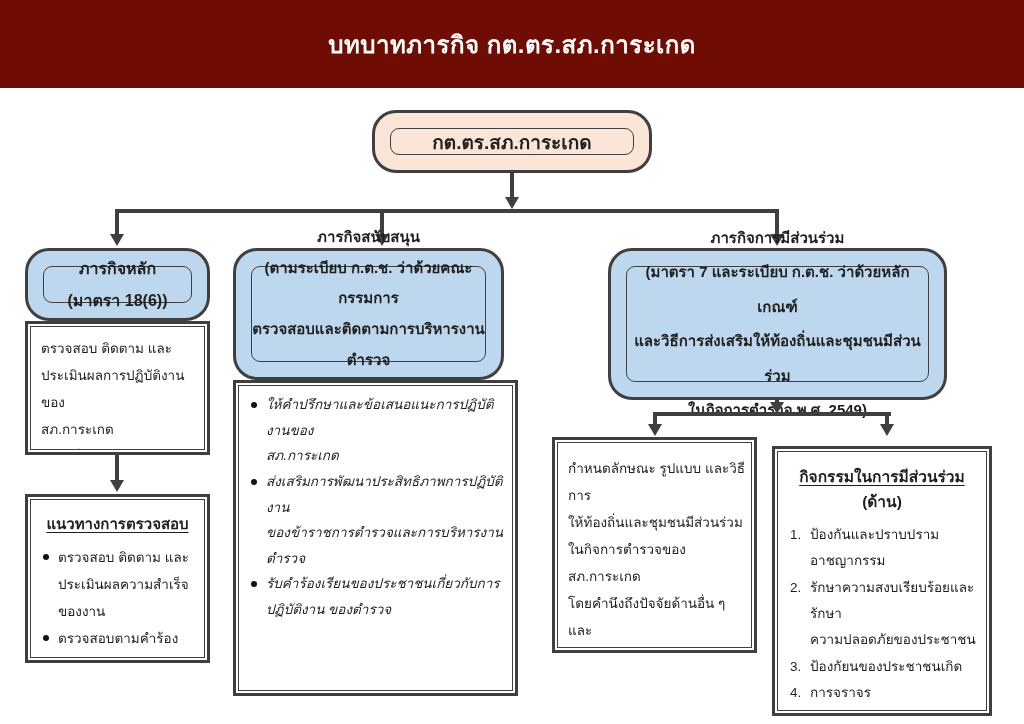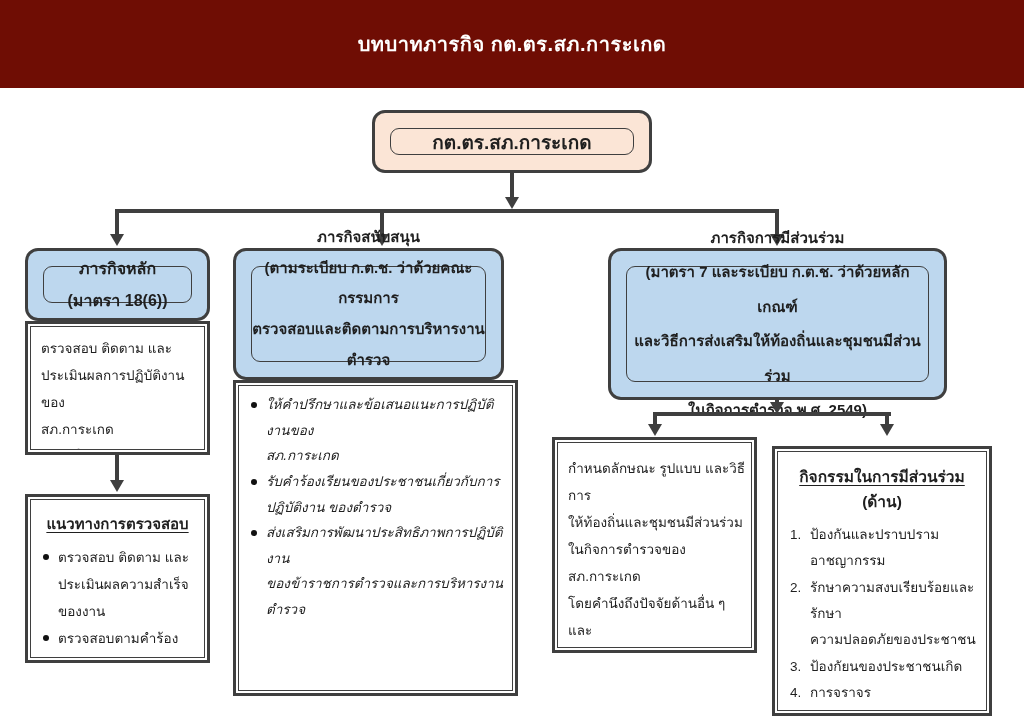--- a/index.html
+++ b/index.html
@@ -10,24 +10,24 @@
     --ink:#1F1F1F;
   }
   *{margin:0;padding:0;box-sizing:border-box;}
   html,body{background:#fff;}
   body{font-family:"Liberation Sans","DejaVu Sans",sans-serif;color:var(--ink);}
   .stage{position:relative;width:1024px;height:724px;background:#ffffff;overflow:hidden;}
 
   
   .band{position:absolute;left:0;top:0;width:1024px;height:88px;background:var(--red);
         display:flex;align-items:center;justify-content:center;}
-  .band-title{color:#fff;font-size:20px;font-weight:bold;letter-spacing:.5px;}
-
-  
-  .round{position:absolute;border:3px solid var(--line);border-radius:13px;padding:15px;}
+  .band-title{color:#fff;font-size:24px;font-weight:bold;letter-spacing:.5px;}
+
+  
+  .round{position:absolute;border:3px solid var(--line);border-radius:24px;padding:15px;}
   .round-in{width:100%;height:100%;border:1px solid var(--line);border-radius:9px;
             display:flex;flex-direction:column;align-items:center;justify-content:center;
             text-align:center;font-weight:bold;white-space:pre-line;}
   .peach .round-in{background:var(--peach);font-size:19px;}
   .peach{background:var(--peach);}
   .blue{background:var(--blue);}
   .blue .round-in{background:var(--blue);}
 
   
   .dbl{position:absolute;border:3px solid var(--line);background:#fff;padding:2px;}
@@ -121,27 +121,27 @@
   <div class="dbl" style="left:233px;top:380px;width:285px;height:316px;font-style:italic;">
     <div class="dbl-in">
       <div class="bullets">
         <div class="bullet-item">
           <span class="dot"></span>
           <div class="btext">ให้คำปรึกษาและข้อเสนอแนะการปฏิบัติงานของ
 สภ.การะเกด</div>
         </div>
         <div class="bullet-item">
           <span class="dot"></span>
+          <div class="btext">ส่งเสริมการพัฒนาประสิทธิภาพการปฏิบัติงาน
+ของข้าราชการตำรวจและการบริหารงานตำรวจ</div>
+        </div>
+        <div class="bullet-item">
+          <span class="dot"></span>
           <div class="btext">รับคำร้องเรียนของประชาชนเกี่ยวกับการ
 ปฏิบัติงาน ของตำรวจ</div>
-        </div>
-        <div class="bullet-item">
-          <span class="dot"></span>
-          <div class="btext">ส่งเสริมการพัฒนาประสิทธิภาพการปฏิบัติงาน
-ของข้าราชการตำรวจและการบริหารงานตำรวจ</div>
         </div>
 
       </div>
     </div>
   </div>
 
   <div class="round blue" style="left:608px;top:248px;width:339px;height:152px;">
     <div class="round-in" style="font-size:15px;line-height:2.3;">ภารกิจการมีส่วนร่วม
 (มาตรา 7 และระเบียบ ก.ต.ช. ว่าด้วยหลักเกณฑ์
 และวิธีการส่งเสริมให้ท้องถิ่นและชุมชนมีส่วนร่วม

